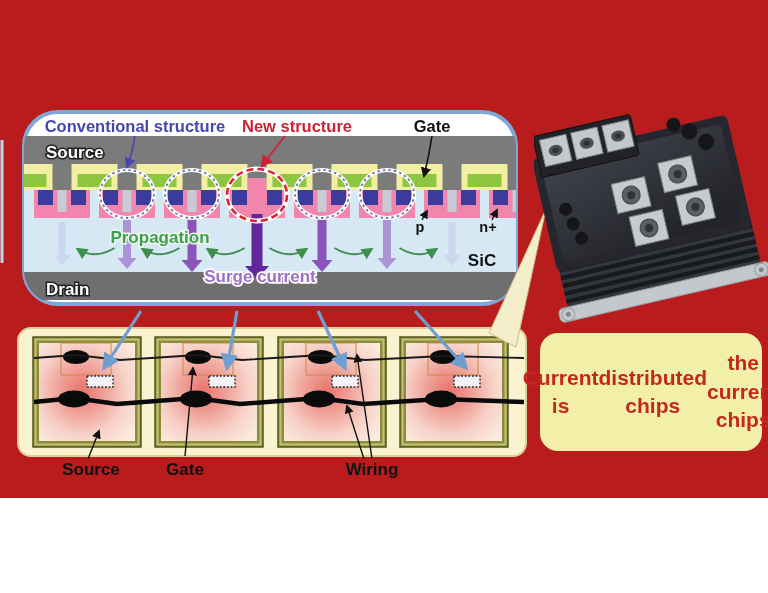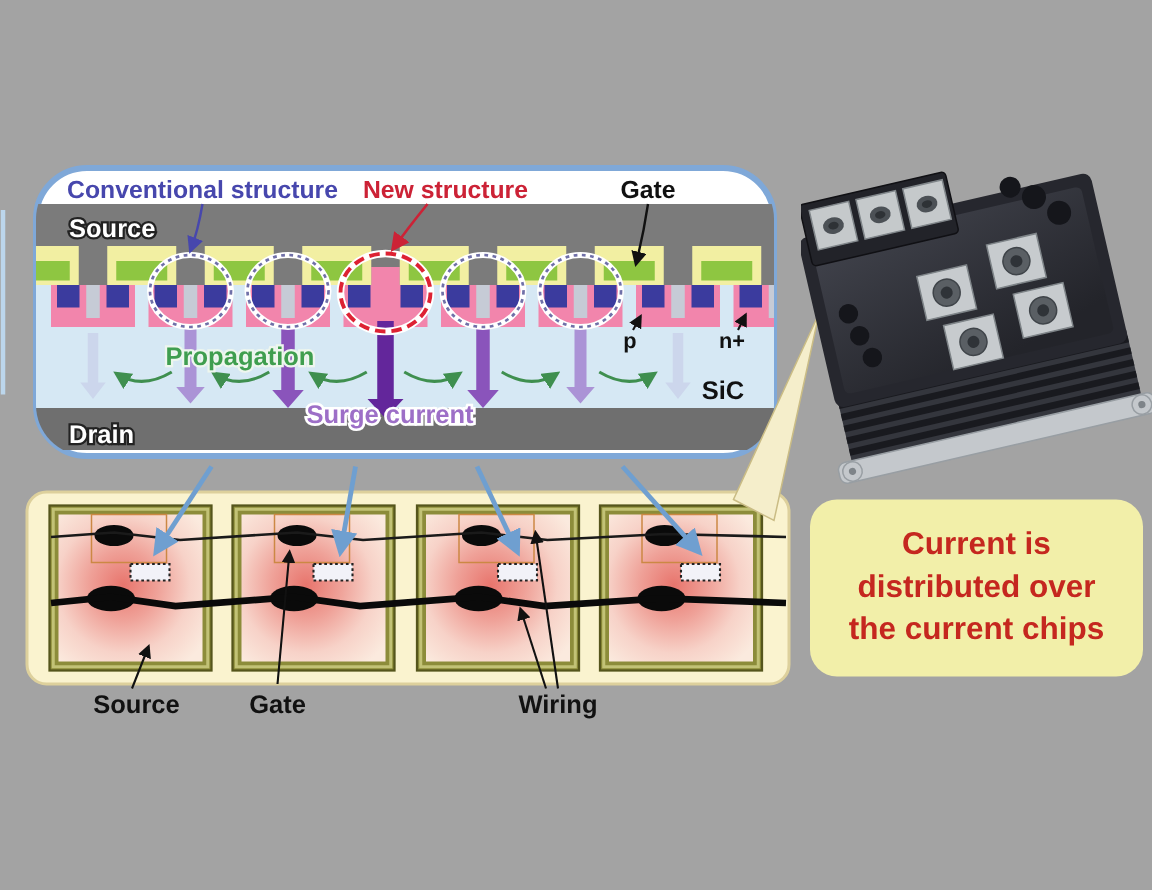--- a/index.html
+++ b/index.html
@@ -1,21 +1,21 @@
 <!DOCTYPE html>
 <html><head>
 <meta charset="utf-8">
 <style>
   html,body{margin:0;padding:0;background:#fff;}
-  .stage{position:relative;width:768px;height:593px;background:#a3a3a3;overflow:hidden;
+  .stage{position:relative;width:768px;height:498px;background:#b91c1c;overflow:hidden;
          font-family:"Liberation Sans", sans-serif;}
   .abs{position:absolute;}
   svg text{font-family:"Liberation Sans", sans-serif;}
   .callout{position:absolute;left:540px;top:333px;width:222px;height:118px;
-           background:#f2efa9;border-radius:18px;display:flex;flex-direction:column;
+           background:#f2efa9;border-radius:18px;display:flex;flex-direction:row;
            justify-content:center;align-items:center;}
   .callout div{color:#c5271f;font-size:21px;font-weight:bold;line-height:1.35;text-align:center;}
 </style>
 </head>
 <body>
 
 <div class="stage">
 
   <svg class="abs" style="left:20px;top:108px;" width="500" height="202" viewBox="0 0 500 202">
     <defs>
@@ -248,17 +248,17 @@
         <circle cx="111" cy="129" r="9" fill="#5a5f64" stroke="#3f4449"></circle>
           <circle cx="111" cy="129" r="4" fill="#2f3338"></circle>
         <circle cx="161" cy="119" r="9" fill="#5a5f64" stroke="#3f4449"></circle>
           <circle cx="161" cy="119" r="4" fill="#2f3338"></circle>
       </g>
     </g>
   </svg>
 
   <div class="callout">
     <div>Current is</div>
-    <div>distributed over</div>
+    <div>distributed chips</div>
     <div>the current chips</div>
   </div>
 
 </div>
 
 </body></html>

